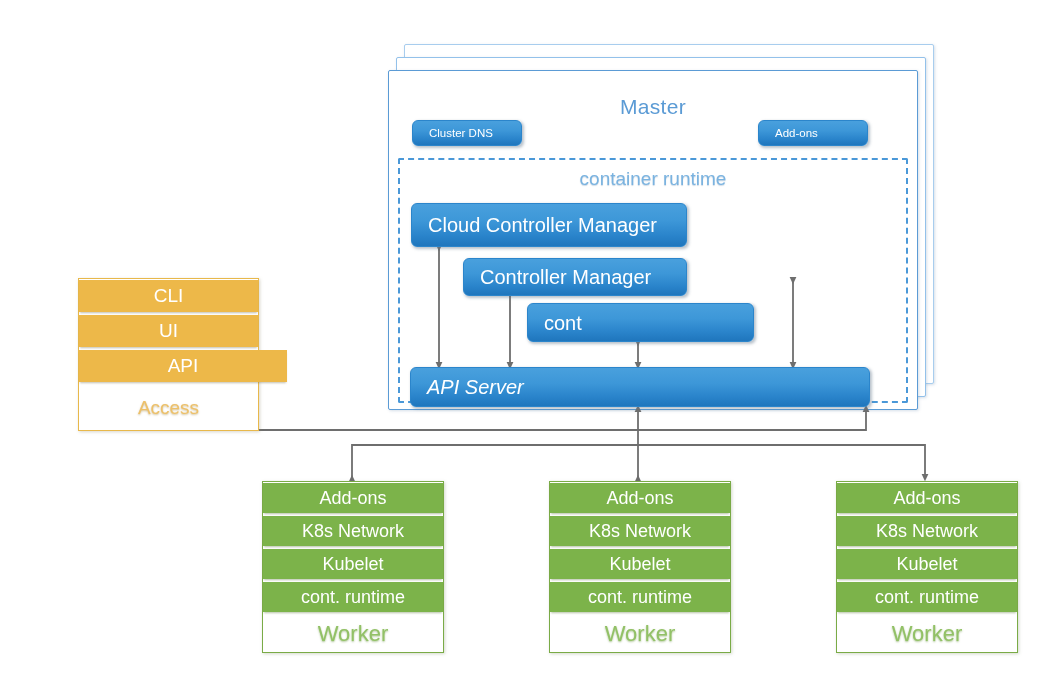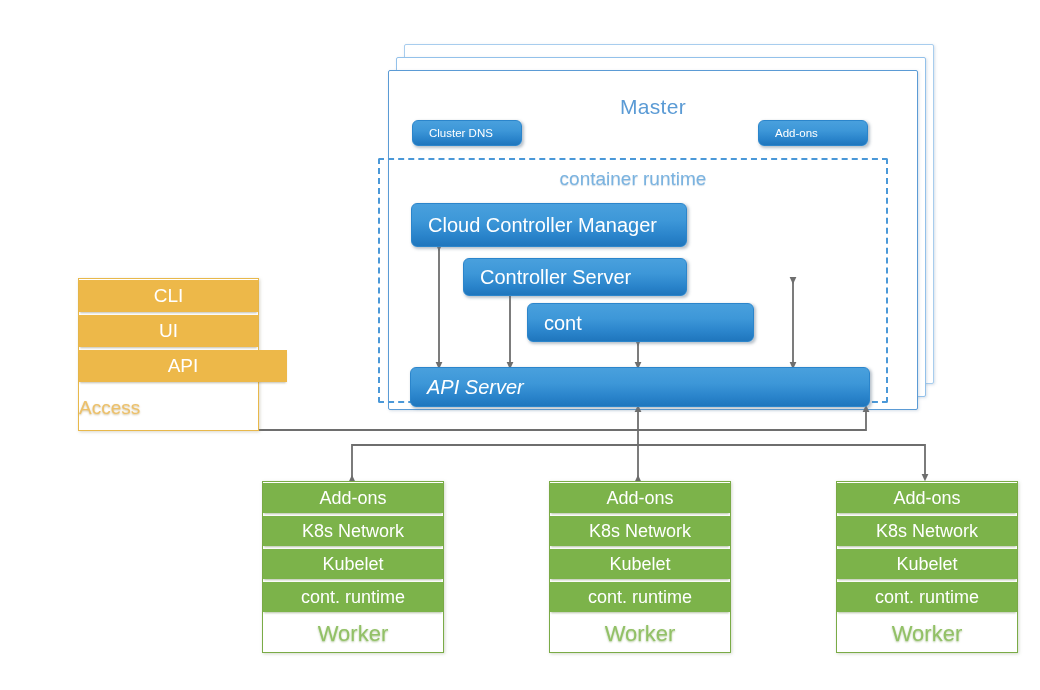--- a/index.html
+++ b/index.html
@@ -88,21 +88,21 @@
     align-items: center;
     justify-content: center;
     background: #edb849;
     color: #ffffff;
     font-size: 19px;
     box-shadow: 0 2px 2px -1px rgba(120,110,80,0.45);
   }
   .access-foot {
     display: flex;
     align-items: center;
-    justify-content: flex-start;
+    justify-content: center;
     color: #edc069;
     font-size: 19px;
     text-shadow: 0 1px 2px rgba(190,170,120,.75);
     background: #ffffff;
   }
 
   
   .worker-outer {
     background: #ffffff;
     border: 1px solid #7aab46;
@@ -142,21 +142,21 @@
     <div class="master-title">Master</div>
   </div>
 
   <div class="abs blue-box small" style="left:412px; top:120px; width:110px; height:26px;">
     <span>Cluster DNS</span>
   </div>
   <div class="abs blue-box small" style="left:758px; top:120px; width:110px; height:26px;">
     <span>Add-ons</span>
   </div>
 
-  <div class="abs runtime-box" style="left:378px; top:158px; width:510px; height:245px;">
+  <div class="abs runtime-box" style="left:398px; top:158px; width:510px; height:245px;">
     <div class="runtime-title">container runtime</div>
   </div>
 
   <svg id="wires" viewBox="0 0 1040 690">
     <defs>
       <marker id="ah" markerWidth="8" markerHeight="8" refX="4" refY="4" orient="auto" markerUnits="userSpaceOnUse">
         <path d="M0,0.6 L7.2,4 L0,7.4 z" fill="#6e6e6e"></path>
       </marker>
     </defs>
     <g stroke="#6e6e6e" stroke-width="1.8" fill="none" marker-start="url(#ah)" marker-end="url(#ah)">
@@ -179,21 +179,21 @@
       <line x1="352" y1="445" x2="925" y2="445"></line>
       <path d="M638,478 L638,408" marker-start="url(#ah)" marker-end="url(#ah)"></path>
     </g>
   </svg>
 
   <div class="abs blue-box big" style="left:411px; top:203px; width:276px; height:44px; z-index:5;">
     <span>Cloud Controller Manager</span>
   </div>
 
   <div class="abs blue-box big" style="left:463px; top:258px; width:224px; height:38px; z-index:5;">
-    <span>Controller Server</span>
+    <span>Controller Manager</span>
   </div>
 
 
   <div class="abs blue-box big" style="left:527px; top:303px; width:227px; height:39px; z-index:5;">
     <span>cont</span>
   </div>
 
   <div class="abs blue-box big" style="left:410px; top:367px; width:460px; height:40px; z-index:5;font-style:italic;">
     <span>API Server</span>
   </div>

